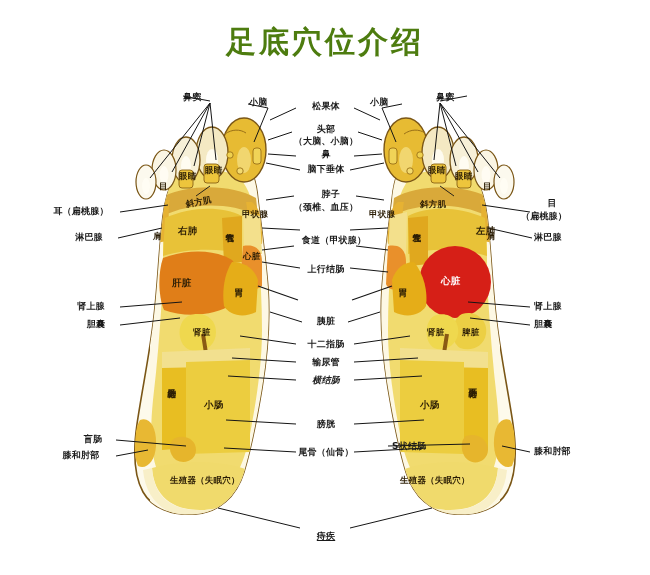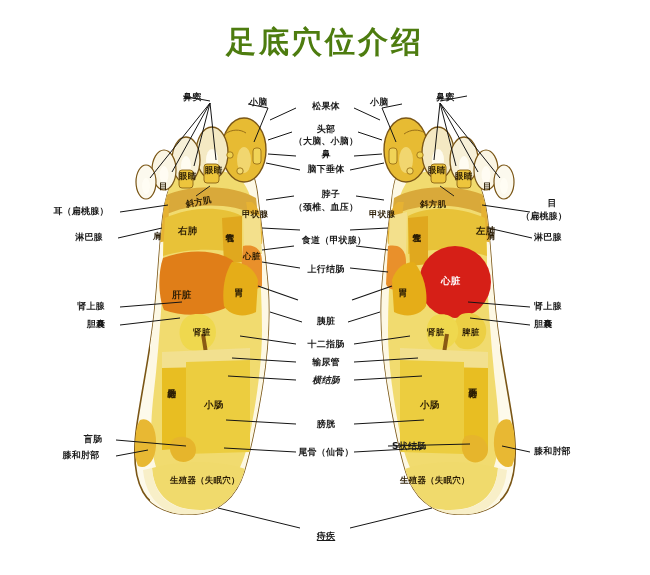--- a/index.html
+++ b/index.html
@@ -304,21 +304,21 @@
 
   <div class="zl" style="left:179px;top:172px;">眼睛</div>
   <div class="zl" style="left:205px;top:166px;">眼睛</div>
   <div class="zl" style="left:159px;top:182px;">目</div>
   <div class="zl rot" style="left:185px;top:200px;">斜方肌</div>
   <div class="zl" style="left:153px;top:232px;">肩</div>
   <div class="zl big" style="left:178px;top:226px;">右肺</div>
   <div class="zl vert" style="left:225px;top:226px;">右气管</div>
   <div class="zl" style="left:242px;top:210px;">甲状腺</div>
   <div class="zl" style="left:243px;top:252px;">心脏</div>
-  <div class="zl big" style="left:172px;top:290px;">肝脏</div>
+  <div class="zl big" style="left:172px;top:278px;">肝脏</div>
   <div class="zl big" style="left:234px;top:288px;">胃</div>
   <div class="zl" style="left:193px;top:328px;">肾脏</div>
   <div class="zl vert" style="left:167px;top:382px;">上行结肠</div>
   <div class="zl big" style="left:204px;top:400px;">小肠</div>
   <div class="zl" style="left:170px;top:476px;">生殖器（失眠穴）</div>
 
   <div class="zl" style="left:455px;top:172px;">眼睛</div>
   <div class="zl" style="left:428px;top:166px;">眼睛</div>
   <div class="zl" style="left:483px;top:182px;">目</div>
   <div class="zl" style="left:420px;top:200px;">斜方肌</div>

